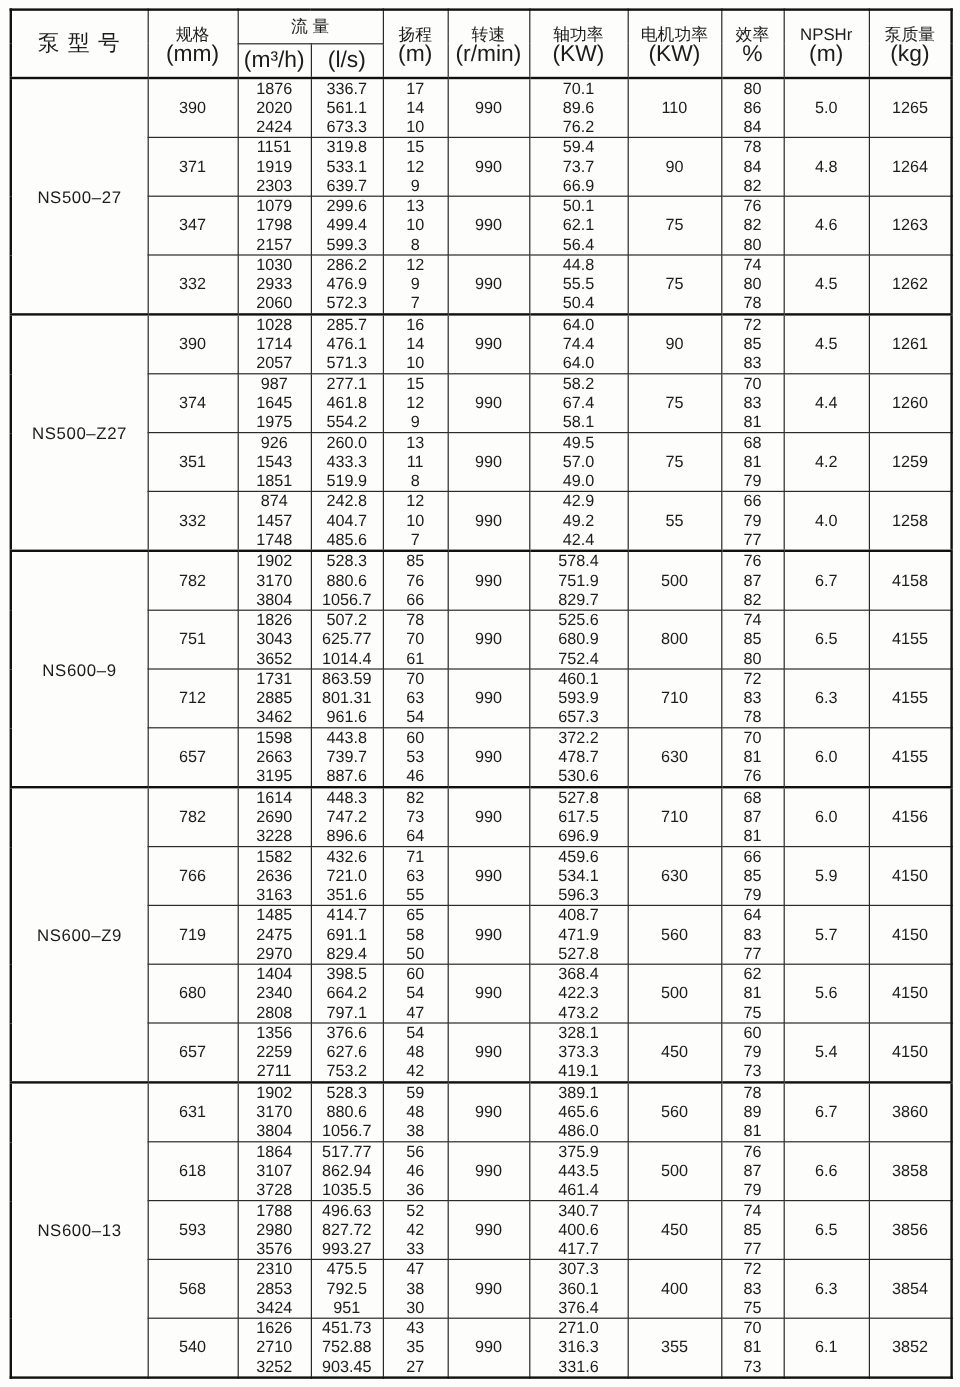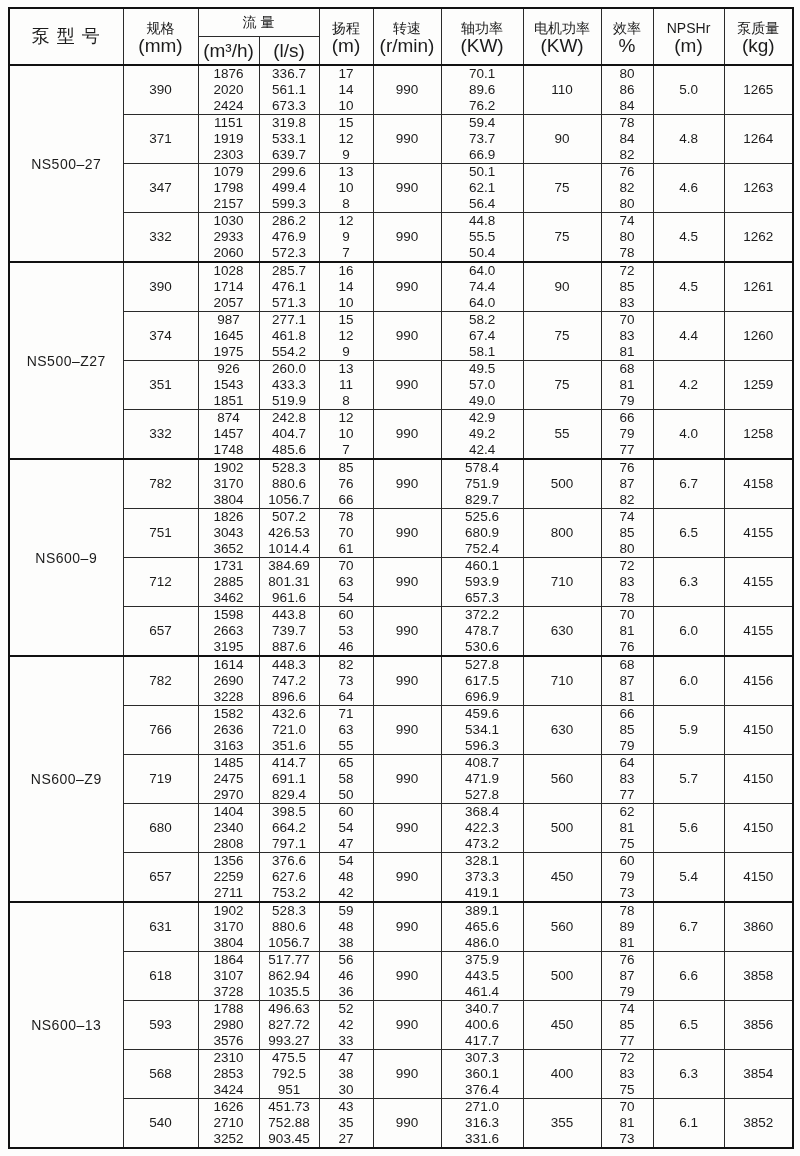--- a/index.html
+++ b/index.html
@@ -400,21 +400,21 @@
         </tr>
         <tr>
           <td>751</td>
           <td class="multi">
             <div>1826</div>
             <div>3043</div>
             <div>3652</div>
           </td>
           <td class="multi">
             <div>507.2</div>
-            <div>426.53</div>
+            <div>625.77</div>
             <div>1014.4</div>
           </td>
           <td class="multi">
             <div>78</div>
             <div>70</div>
             <div>61</div>
           </td>
           <td>990</td>
           <td class="multi">
             <div>525.6</div>
@@ -431,21 +431,21 @@
           <td>4155</td>
         </tr>
         <tr>
           <td>712</td>
           <td class="multi">
             <div>1731</div>
             <div>2885</div>
             <div>3462</div>
           </td>
           <td class="multi">
-            <div>384.69</div>
+            <div>863.59</div>
             <div>801.31</div>
             <div>961.6</div>
           </td>
           <td class="multi">
             <div>70</div>
             <div>63</div>
             <div>54</div>
           </td>
           <td>990</td>
           <td class="multi">

